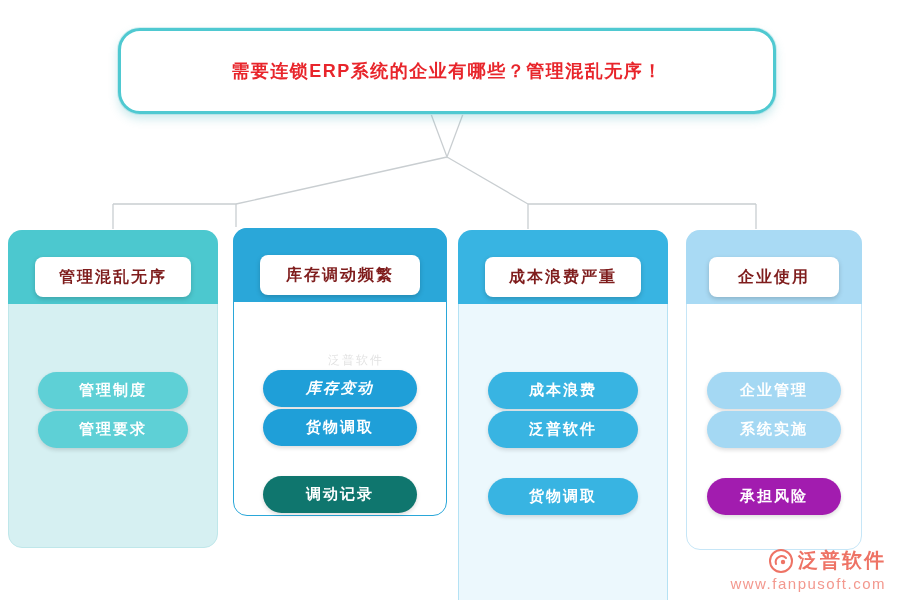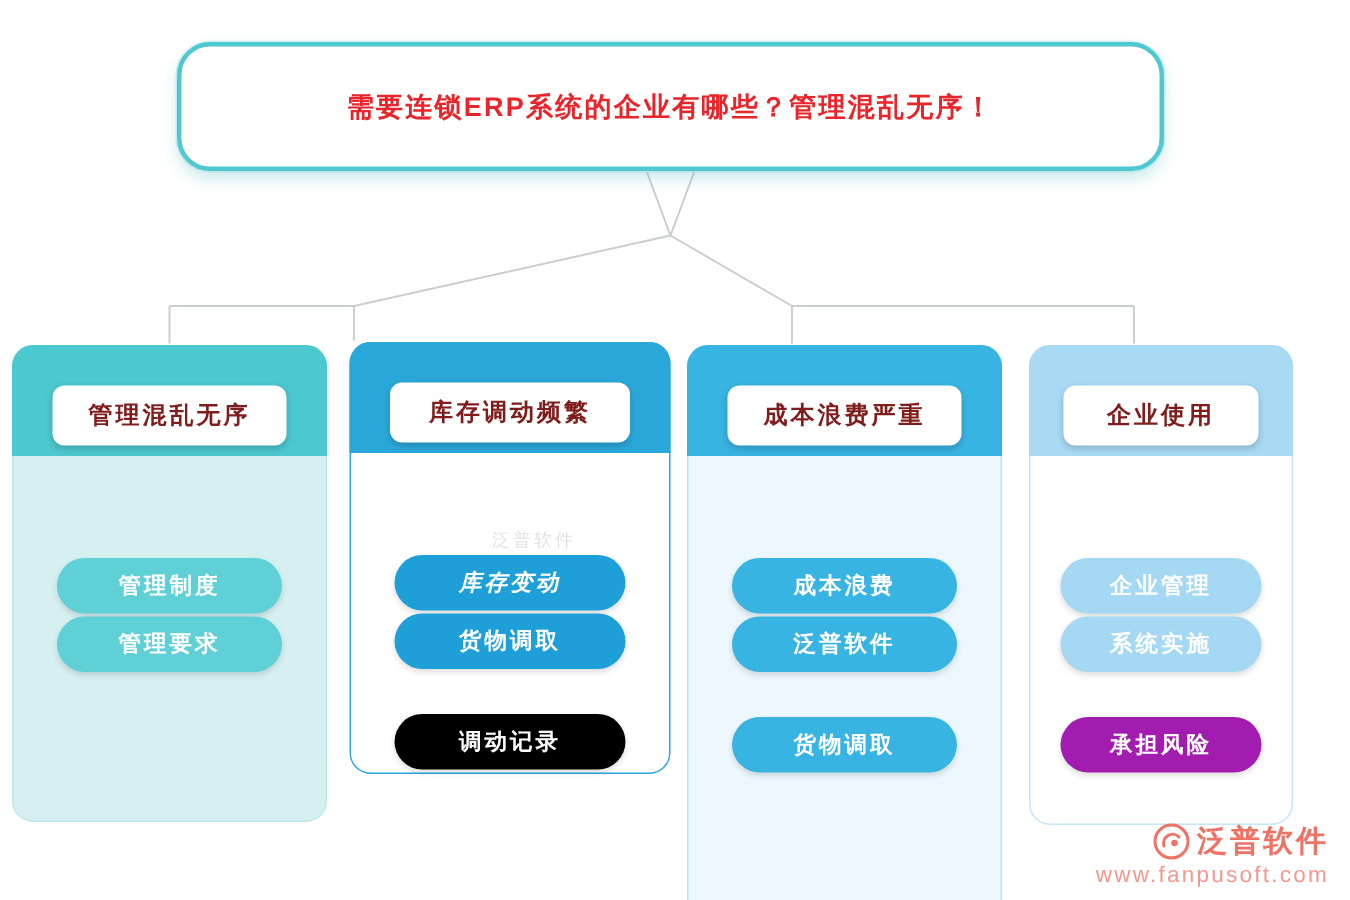--- a/index.html
+++ b/index.html
@@ -71,21 +71,21 @@
     <div class="col-header">管理混乱无序</div>
     <div class="pill pill-1" style="background-color: rgb(94, 208, 214);">管理制度</div>
     <div class="pill pill-2" style="background-color: rgb(94, 208, 214);">管理要求</div>
   </div>
 
   <div class="column" style="left: 233px; top: 228px; width: 214px; height: 288px; background-color: rgb(255, 255, 255); border-color: rgb(42, 167, 217);">
     <div class="col-band" style="background-color: rgb(42, 167, 217);"></div>
     <div class="col-header">库存调动频繁</div>
     <div class="pill pill-1" style="background-color: rgb(31, 159, 216); font-style: italic;">库存变动</div>
     <div class="pill pill-2" style="background-color: rgb(31, 159, 216);">货物调取</div>
-    <div class="pill pill-3" style="background-color: #000000;">调动记录</div>
+    <div class="pill pill-3" style="background-color: #0f766e;">调动记录</div>
   </div>
 
   <div class="column" style="left: 458px; top: 230px; width: 210px; height: 399px; background-color: rgb(236, 248, 253); border-color: rgb(181, 226, 244);">
     <div class="col-band" style="background-color: rgb(56, 180, 226);"></div>
     <div class="col-header">成本浪费严重</div>
     <div class="pill pill-1" style="background-color: rgb(56, 180, 226);">成本浪费</div>
     <div class="pill pill-2" style="background-color: rgb(56, 180, 226);">泛普软件</div>
     <div class="pill pill-3" style="background-color: rgb(56, 180, 226);">货物调取</div>
   </div>
 

